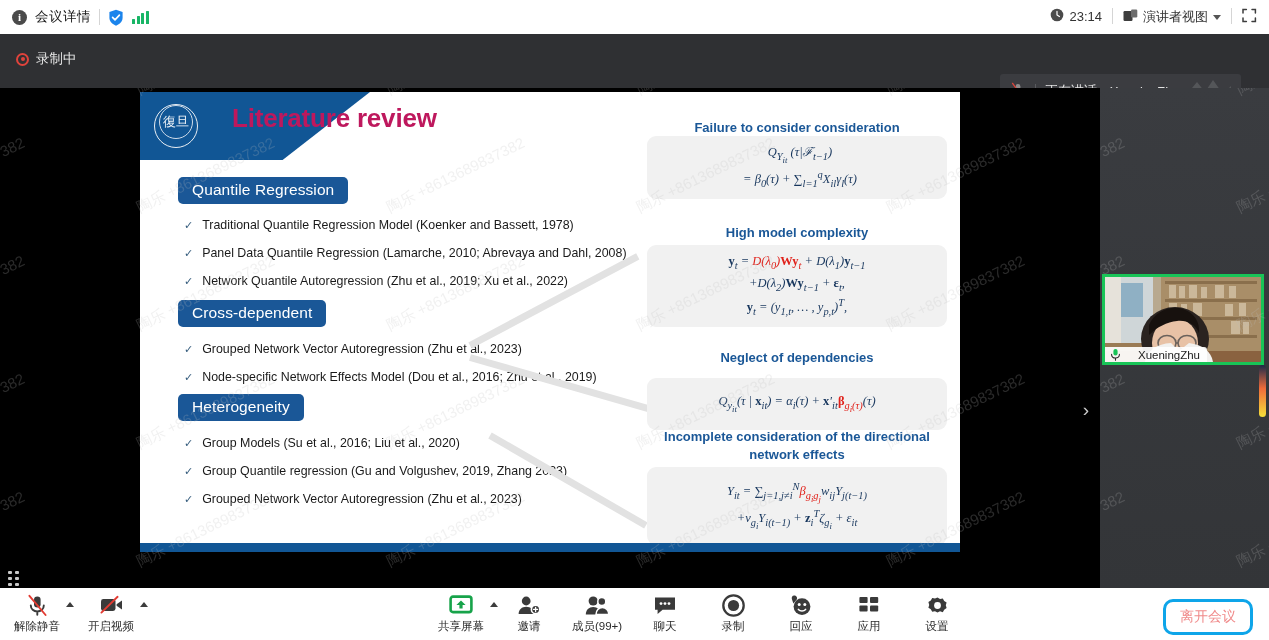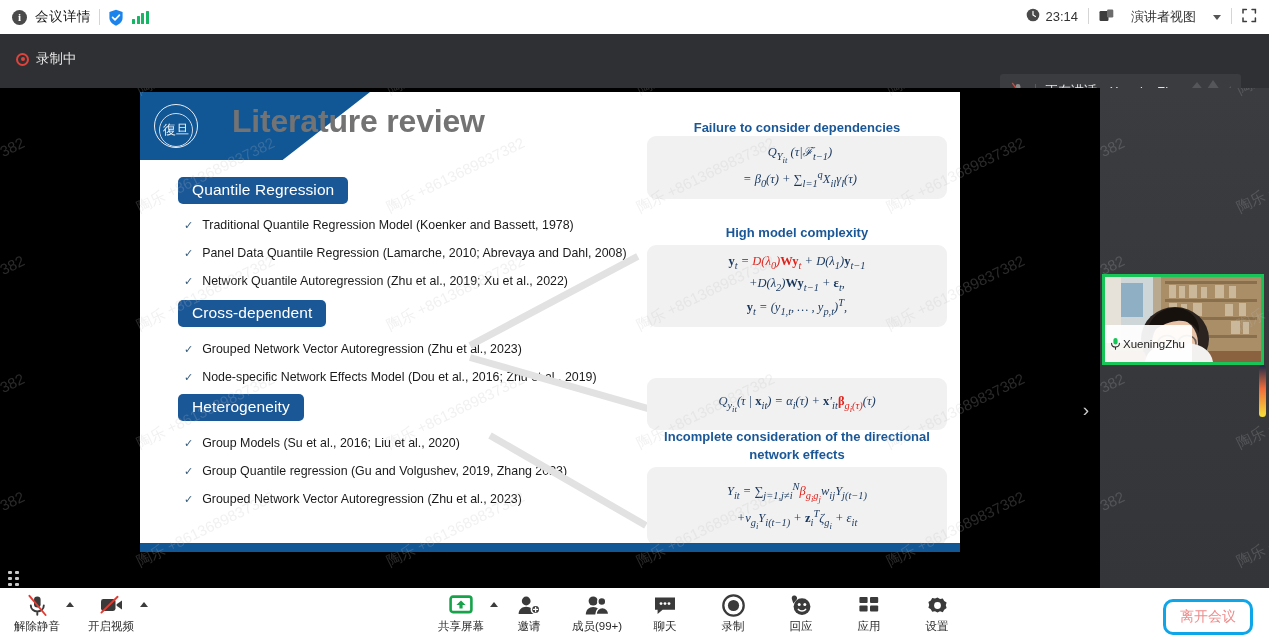--- a/index.html
+++ b/index.html
@@ -26,21 +26,21 @@
   .meeting-detail{ font-size:13.5px; color:#1a1a1a; letter-spacing:.5px;}
   .shield{ width:16px;height:17px;position:relative; }
   .shield svg{display:block;}
   .signal{ display:flex; align-items:flex-end; gap:1.5px; height:13px;}
   .signal i{ width:3px; background:#18b566; display:block; border-radius:.5px;}
   .signal i:nth-child(1){height:5px}
   .signal i:nth-child(2){height:8px}
   .signal i:nth-child(3){height:11px}
   .signal i:nth-child(4){height:13px}
   .clock-wrap{display:flex;align-items:center;gap:5px;font-size:13px;color:#333;}
-  .presenter-wrap{display:flex;align-items:center;gap:17px;font-size:13px;color:#333;cursor:pointer;}
+  .presenter-wrap{display:flex;align-items:center;gap:5px;font-size:13px;color:#333;cursor:pointer;}
   .caret{ width:0;height:0;border-left:4.5px solid transparent;border-right:4.5px solid transparent;border-top:5px solid #555;}
   .fullscreen-ic{width:15px;height:15px;position:relative;}
 
   
   .recbar{
     position:absolute; top:34px; left:0; width:1269px; height:54px;
     background:#2f3033;
   }
   .recbar .rec{
     position:absolute; left:16px; top:16px; display:flex; align-items:center; gap:7px;
@@ -73,30 +73,30 @@
     background:#ffffff; overflow:hidden;
   }
   
   .slide-hdr{ position:absolute;left:0;top:0;width:820px;height:68px;}
   .hdr-blue{
     position:absolute;left:0;top:0;width:230px;height:68px;background:#115695;
     clip-path:polygon(0 0, 100% 0, 62% 100%, 0 100%);
   }
   .crest{
     position:absolute;left:14px;top:12px;width:44px;height:44px;border-radius:50%;
-    border:1.6px solid #e9eef3; display:flex;align-items:flex-end;justify-content:center;
+    border:1.6px solid #e9eef3; display:flex;align-items:flex-start;justify-content:center;
     color:#eef3f8; font-size:8px; font-family:"Liberation Serif",serif;
   }
   .crest .inner{
     width:34px;height:34px;border-radius:50%;border:1px solid #cfdcea;
     display:flex;align-items:center;justify-content:center;font-size:13px;
   }
   .slide-title{
-    position:absolute; left:92px; top:11px; font-size:32px; font-weight:bold;
-    color:#737373; letter-spacing:-0.2px;
+    position:absolute; left:92px; top:11px; font-size:26px; font-weight:bold;
+    color:#be185d; letter-spacing:-0.2px;
   }
   .slide-bottombar{position:absolute;left:0;bottom:0;width:820px;height:9px;background:#115695;}
 
   .chip{
     display:inline-block; background:#1a5797; color:#fff; border-radius:5px;
     padding:4px 14px 5px 14px; font-size:15.5px; letter-spacing:.1px;
   }
   .chip-row{ position:absolute; }
   .bul{
     position:absolute; font-size:12.4px; color:#1a1a1a; white-space:nowrap;
@@ -142,22 +142,22 @@
   .filmstrip{
     position:absolute; top:88px; left:1100px; width:169px; height:500px;
     background:linear-gradient(180deg,#3a3c40 0%,#333538 100%);
   }
   .thumb{
     position:absolute; left:2px; top:186px; width:162px; height:91px;
     border:3px solid #18c457; overflow:hidden; background:#2a2622;
   }
   .thumb-img{position:absolute;inset:0;}
   .thumb-name{
-    position:absolute; left:0; bottom:0; height:37px; background:rgba(255,255,255,.93);
-    display:flex; align-items:center; gap:2px; padding:0 7px 0 5px;
+    position:absolute; left:0; bottom:0; height:15px; background:rgba(255,255,255,.93);
+    display:flex; align-items:center; gap:17px; padding:0 7px 0 5px;
     font-size:11.5px; color:#1c1c1c; border-radius:0 3px 0 0;
   }
   .mic-green{width:11px;height:13px;position:relative;flex:0 0 auto;}
   .fs-scroll{
     position:absolute; right:3px; top:277px; width:7px;height:52px;border-radius:4px;
     background:linear-gradient(180deg,#1b2a4a 0%,#ef6b3a 45%,#f6e03a 100%);
   }
 
   
   .toolbar{
@@ -320,33 +320,34 @@
     <div class="bul" style="left:44px; top:400px;">
       <span class="tick">✓</span>
       <span>Grouped Network Vector Autoregression (Zhu et al., 2023)</span>
     </div>
 
     <div class="connector" style="left:330px;top:250px;width:190px;transform:rotate(-28deg);"></div>
     <div class="connector" style="left:330px;top:262px;width:200px;transform:rotate(16deg);"></div>
     <div class="connector" style="left:350px;top:340px;width:180px;transform:rotate(30deg);"></div>
 
     <div class="eq-col">
-      <div class="eqhead" style="top:28px;">Failure to consider dependencies</div>
+      <div class="eqhead" style="top:28px;">Failure to consider consideration</div>
       <div class="eqbox" style="top:44px;padding-left:12px;">
         <div class="eqline">Q<sub>Y<sub>it</sub></sub> (τ|ℱ<sub>t−1</sub>)</div>
         <div class="eqline">= β<sub>0</sub>(τ) + ∑<sub>l=1</sub><sup>q</sup>X<sub>il</sub>γ<sub>l</sub>(τ)</div>
       </div>
 
       <div class="eqhead" style="top:133px;">High model complexity</div>
       <div class="eqbox" style="top:153px;">
         <div class="eqline"><b>y</b><sub>t</sub> = <span class="red">D(λ<sub>0</sub>)<b>Wy</b><sub>t</sub></span> + D(λ<sub>1</sub>)<b>y</b><sub>t−1</sub></div>
         <div class="eqline">+D(λ<sub>2</sub>)<b>Wy</b><sub>t−1</sub> + <b>ε</b><sub>t</sub>,</div>
         <div class="eqline"><b>y</b><sub>t</sub> = (y<sub>1,t</sub>, … , y<sub>p,t</sub>)<sup>T</sup>,</div>
       </div>
 
+      <div class="eqhead" style="top:258px;">Neglect of dependencies</div>
       <div class="eqbox" style="top:286px;padding:14px 10px;">
         <div class="eqline">Q<sub>y<sub>it</sub></sub>(τ | <b>x</b><sub>it</sub>) = α<sub>i</sub>(τ) + <b>x</b>′<sub>it</sub><span class="red"><b>β</b><sub>g<sub>i</sub>(τ)</sub></span>(τ)</div>
       </div>
 
       <div class="eqhead" style="top:336px;line-height:1.35;">Incomplete consideration of the directional network effects</div>
       <div class="eqbox" style="top:375px;padding:12px 6px;">
         <div class="eqline">Y<sub>it</sub> = ∑<sub>j=1,j≠i</sub><sup>N</sup><span class="red">β<sub>g<sub>i</sub>g<sub>j</sub></sub></span>w<sub>ij</sub>Y<sub>j(t−1)</sub></div>
         <div class="eqline">+v<sub>g<sub>i</sub></sub>Y<sub>i(t−1)</sub> + <b>z</b><sub>i</sub><sup>T</sup>ζ<sub>g<sub>i</sub></sub> + ε<sub>it</sub></div>
       </div>
     </div>

